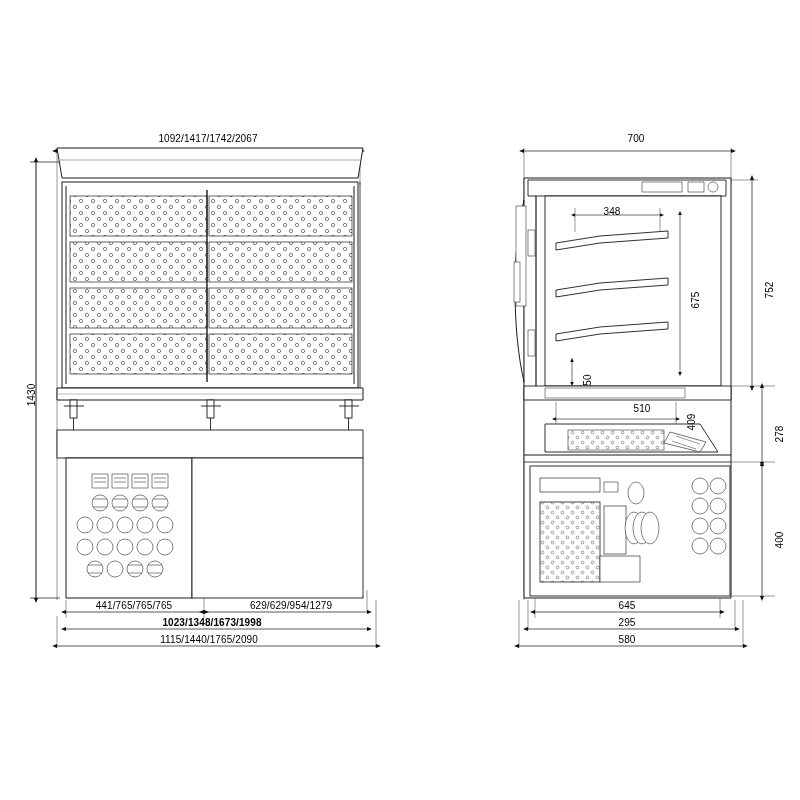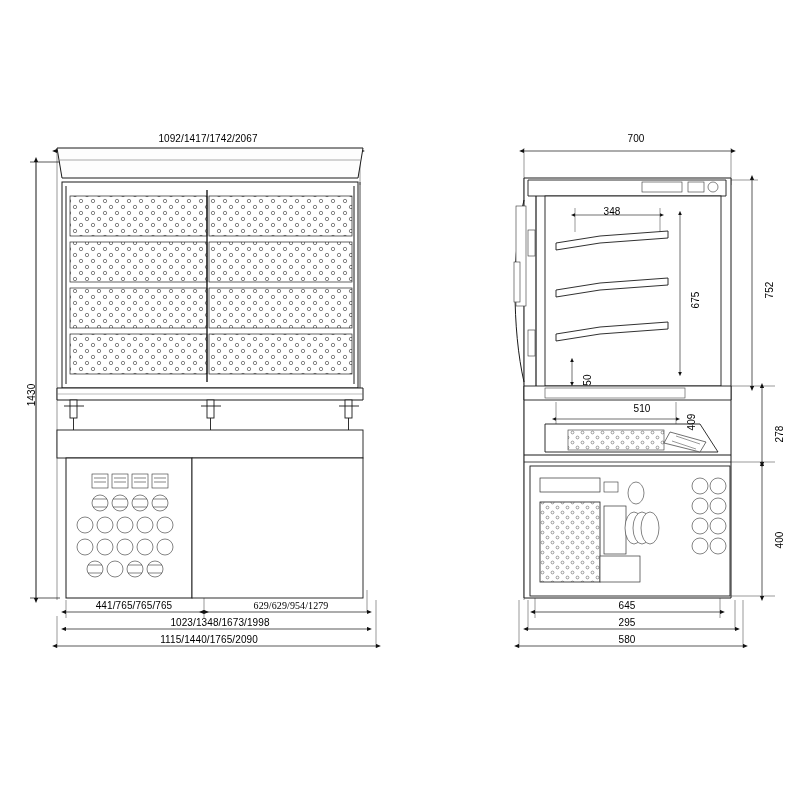--- a/index.html
+++ b/index.html
@@ -300,22 +300,22 @@
         <line x1="535" y1="612" x2="720" y2="612" marker-start="url(#arrL)" marker-end="url(#arrR)"></line>
         <line x1="528" y1="629" x2="735" y2="629" marker-start="url(#arrL)" marker-end="url(#arrR)"></line>
         <line x1="519" y1="646" x2="743" y2="646" marker-start="url(#arrL)" marker-end="url(#arrR)"></line>
       </g>
     </g>
   </svg>
 
   <div class="dim-label center" style="left:208px; top:133px;">1092/1417/1742/2067</div>
   <div class="dim-label vert" style="left:26px; top:395px; transform:rotate(-90deg) translateX(-50%);">1430</div>
   <div class="dim-label center" style="left:134px; top:600px;">441/765/765/765</div>
-  <div class="dim-label center" style="left:291px; top:600px;font-family:Liberation Serif, serif;">629/629/954/1279</div>
-  <div class="dim-label center" style="left:220px; top:617px;">1023/1348/1673/1998</div>
+  <div class="dim-label center" style="left:291px; top:600px;">629/629/954/1279</div>
+  <div class="dim-label center" style="left:212px; top:617px;font-weight:bold;">1023/1348/1673/1998</div>
   <div class="dim-label center" style="left:209px; top:634px;">1115/1440/1765/2090</div>
 
   <div class="dim-label center" style="left:627px; top:133px;margin-left:9px;">700</div>
   <div class="dim-label center" style="left:612px; top:206px;">348</div>
   <div class="dim-label vert" style="left:764px; top:290px; transform:rotate(-90deg) translateX(-50%);">752</div>
   <div class="dim-label vert" style="left:690px; top:300px; transform:rotate(-90deg) translateX(-50%);">675</div>
   <div class="dim-label vert" style="left:582px; top:380px; transform:rotate(-90deg) translateX(-50%);">50</div>
   <div class="dim-label center" style="left:628px; top:403px;padding-left:28px;">510</div>
   <div class="dim-label vert" style="left:686px; top:422px; transform:rotate(-90deg) translateX(-50%);">409</div>
   <div class="dim-label vert" style="left:774px; top:434px; transform:rotate(-90deg) translateX(-50%);">278</div>

